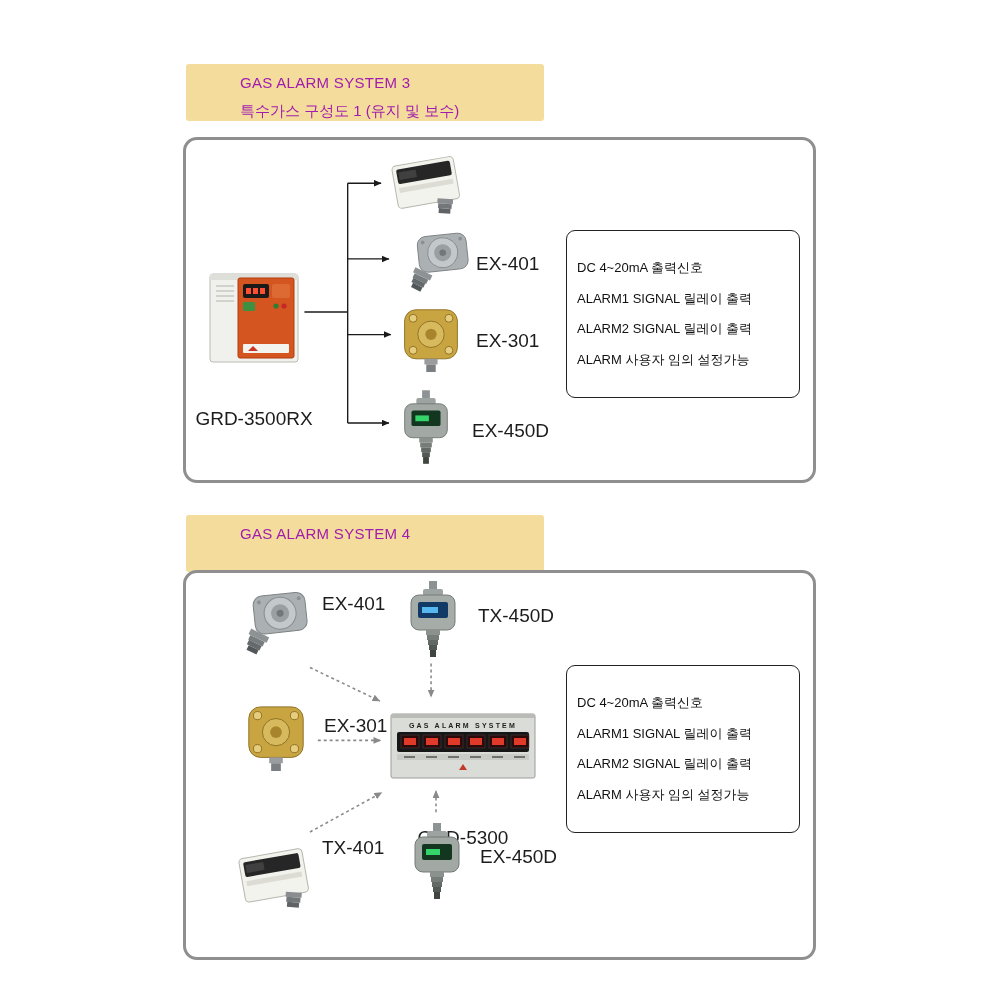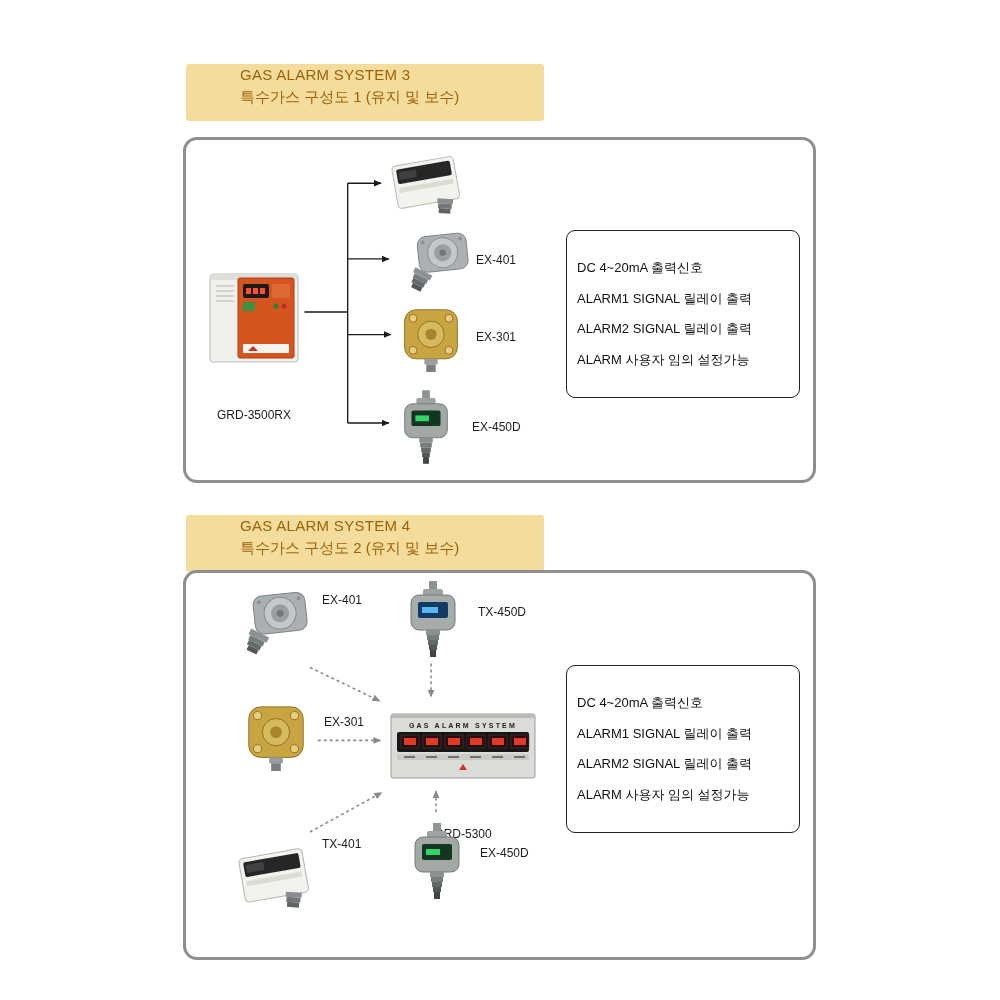--- a/index.html
+++ b/index.html
@@ -1,34 +1,34 @@
 <!DOCTYPE html>
 <html><head>
 <meta charset="utf-8">
 <style>
   * { margin:0; padding:0; box-sizing:border-box; }
   html,body { background:#ffffff; }
   body { width:1000px; height:1000px; font-family:"Liberation Sans","DejaVu Sans",sans-serif; }
   .page { position:relative; width:1000px; height:1000px; background:#ffffff; overflow:hidden; }
 
-  .hdr { position:absolute; background:#f3dc9c; border-radius:3px; padding:2px 0 0 54px; color:#a16207; }
+  .hdr { position:absolute; background:#f3dc9c; border-radius:3px; padding:10px 0 0 54px; color:#a21caf; }
   .hdr .t1 { font-size:15px; letter-spacing:.3px; }
-  .hdr .t2 { font-size:15px; margin-top:5px; }
+  .hdr .t2 { font-size:15px; margin-top:11px; }
   #hdr1 { left:186px; top:64px;  width:358px; height:57px; }
   #hdr2 { left:186px; top:515px; width:358px; height:57px; }
 
   .panel { position:absolute; border:3px solid #8f8f8f; border-radius:14px; background:#fff; }
   #panel1 { left:183px; top:137px; width:633px; height:346px; }
   #panel2 { left:183px; top:570px; width:633px; height:390px; }
 
   .wires { position:absolute; left:0; top:0; width:100%; height:100%; }
   .device { position:absolute; }
   .device svg { width:100%; height:100%; display:block; }
 
-  .lbl { position:absolute; font-size:12px; color:#1c1c1c; white-space:nowrap; }
+  .lbl { position:absolute; font-size:19px; color:#1c1c1c; white-space:nowrap; }
   .lbl.center { text-align:center;margin-top:36px; }
 
   .specbox { position:absolute; border:1.5px solid #222; border-radius:9px; background:#fff;
              display:flex; flex-direction:column; justify-content:space-between; padding:28px 10px; }
   .specbox div { font-size:13px; color:#111; white-space:nowrap; }
   #spec1 { left:380px; top:90px; width:234px; height:168px; }
   #spec2 { left:380px; top:92px; width:234px; height:168px; }
 </style>
 </head>
 <body>
@@ -153,21 +153,20 @@
     <div class="specbox" id="spec1">
       <div>DC 4~20mA 출력신호</div>
       <div>ALARM1 SIGNAL 릴레이 출력</div>
       <div>ALARM2 SIGNAL 릴레이 출력</div>
       <div>ALARM 사용자 임의 설정가능</div>
     </div>
   </div>
 
   <div class="hdr" id="hdr2">
     <div class="t1">GAS ALARM SYSTEM 4</div>
-    <div class="t2">특수가스 구성도 2 (유지 및 보수)</div>
   </div>
 
   <div class="panel" id="panel2">
 
     <svg class="wires" viewBox="0 0 633 390">
       <defs>
         <marker id="arwG" markerWidth="9" markerHeight="8" refX="7.5" refY="3.5" orient="auto" markerUnits="userSpaceOnUse">
           <path d="M0,0 L8,3.5 L0,7 Z" fill="#8a8a8a"></path>
         </marker>
       </defs>

